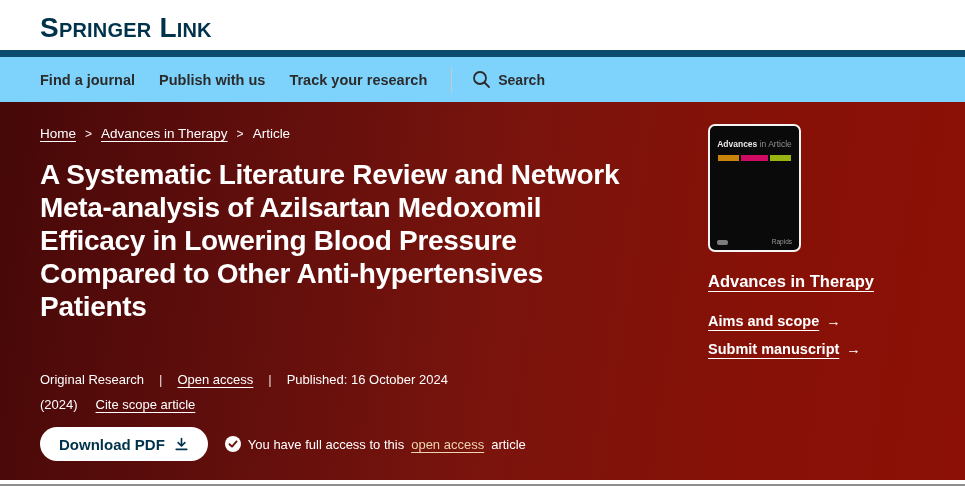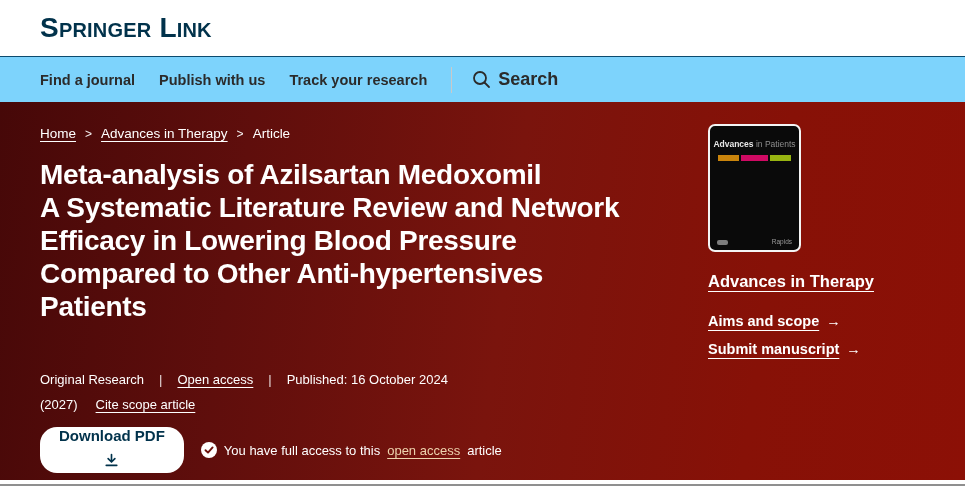--- a/index.html
+++ b/index.html
@@ -1,31 +1,31 @@
 <!DOCTYPE html>
 <html><head>
 <meta charset="utf-8">
 <style>
   * { margin:0; padding:0; box-sizing:border-box; }
   html,body { width:965px; height:489px; overflow:hidden; background:#fff;
               font-family:"Liberation Sans", sans-serif; }
   .page { position:relative; width:965px; height:489px; background:#fff; }
 
   
-  .header { height:57px; position:relative; background:#fff; border-bottom:1px solid #0c4a6e; }
+  .header { height:57px; position:relative; background:#fff; border-bottom:7px solid #0c4a6e; }
   .logo { position:absolute; left:40px; top:12px; font-variant:small-caps;
           font-weight:800; font-size:28px; letter-spacing:0.2px; color:#01324b; cursor:pointer; }
 
   
   .nav { height:45px; display:flex; align-items:center; padding-left:40px; background:#7dd3fc; }
   .nav-item { font-size:14.5px; font-weight:700; color:#2b2b2b; margin-right:24px; cursor:pointer; white-space:nowrap; }
   .nav-divider { width:1px; height:26px; background:#c9c9c9; margin:0 20px 0 0; }
   .nav-search { display:flex; align-items:center; gap:7px; cursor:pointer; }
   .nav-search svg { display:block; }
-  .nav-search span { font-size:18px; font-weight:700; color:#2b2b2b; }
+  .nav-search span { font-size:14px; font-weight:700; color:#2b2b2b; }
 
   
   .hero { position:relative; width:965px; height:378px; color:#fff;
           background:linear-gradient(98deg,#460808 0%, #5f0e0c 25%, #7a140d 52%, #871107 78%, #8c1006 100%); }
 
   .breadcrumb { position:absolute; left:40px; top:24px; display:flex; align-items:flex-end; gap:9px;
                 font-size:13.5px; color:#fff; }
   .bc-link { text-decoration:underline; text-underline-offset:3px; cursor:pointer; }
   .bc-sep { font-size:12px; opacity:0.95; }
 
@@ -36,23 +36,23 @@
   .meta { position:absolute; left:40px; top:270px; display:flex; align-items:center; gap:15px;
           font-size:13px; color:#fff; }
   .meta .underline { text-decoration:underline; text-underline-offset:2.5px; cursor:pointer; }
   .meta .pipe { opacity:0.85; }
 
   .cite-row { position:absolute; left:40px; top:295px; display:flex; align-items:center; gap:18px;
               font-size:13px; color:#fff; }
   .cite-link { text-decoration:underline; text-underline-offset:2.5px; cursor:pointer; }
 
   .actions { position:absolute; left:40px; top:325px; display:flex; align-items:center; gap:17px; }
-  .pdf-btn { height:46px; display:flex; align-items:center; gap:9px; padding:0 19px;
+  .pdf-btn { height:34px; display:flex; align-items:center; gap:9px; padding:0 19px;
              background:#fff; border:none; border-radius:17px; cursor:pointer;
-             font-family:"Liberation Sans", sans-serif; font-size:15px; font-weight:700; color:#01324b;flex-direction:column; }
+             font-family:"Liberation Sans", sans-serif; font-size:15px; font-weight:700; color:#01324b; }
   .access-note { display:flex; align-items:center; gap:7px; font-size:13px; color:#fff; }
   .access-link { text-decoration:underline; text-underline-offset:2.5px; color:#edd3ae; cursor:pointer; }
 
   
   .cover { position:absolute; left:708px; top:22px; width:93px; height:128px;
            background:#0a0a0a; border:2px solid #f4f4f4; border-radius:7px; cursor:pointer; overflow:hidden; }
   .cover-title { margin-top:13px; text-align:center; font-size:8.5px; white-space:nowrap; }
   .cover-title b { color:#e8e8e8; }
   .cover-title i { font-style:normal; color:#8f8f8f; }
   .cover-bars { display:flex; justify-content:center; gap:2px; margin-top:6px; }
@@ -104,37 +104,37 @@
 
     <div class="breadcrumb">
       <span class="bc-link">Home</span>
       <span class="bc-sep">&gt;</span>
       <span class="bc-link">Advances in Therapy</span>
       <span class="bc-sep">&gt;</span>
       <span>Article</span>
     </div>
 
     <h1 class="title">
+      <span>A Systematic Literature Review and Network</span>
       <span>Meta-analysis of Azilsartan Medoxomil</span>
-      <span>A Systematic Literature Review and Network</span>
       <span>Efficacy in Lowering Blood Pressure</span>
       <span>Compared to Other Anti-hypertensives</span>
       <span>Patients</span>
     </h1>
 
     <div class="meta">
       <span>Original Research</span>
       <span class="pipe">|</span>
       <span class="underline">Open access</span>
       <span class="pipe">|</span>
       <span>Published: 16 October 2024</span>
     </div>
 
     <div class="cite-row">
-      <span>(2027)</span>
+      <span>(2024)</span>
       <span class="cite-link">Cite scope article</span>
     </div>
 
     <div class="actions">
       <button class="pdf-btn">
         <span>Download PDF</span>
         <svg width="15" height="15" viewBox="0 0 20 20">
           <path d="M10 2 v9 M5.5 7.5 L10 12 l4.5 -4.5" fill="none" stroke="#01324b" stroke-width="2.2" stroke-linecap="round" stroke-linejoin="round"></path>
           <path d="M3 16.5 h14" fill="none" stroke="#01324b" stroke-width="2.2" stroke-linecap="round"></path>
         </svg>
@@ -145,21 +145,21 @@
           <path d="M4.5 8.2 L7 10.6 L11.6 5.4" fill="none" stroke="#6d120d" stroke-width="1.9" stroke-linecap="round" stroke-linejoin="round"></path>
         </svg>
         <span>You have full access to this</span>
         <span class="access-link">open access</span>
         <span>article</span>
       </div>
     </div>
 
     <div class="cover">
       <div class="cover-title">
-        <b>Advances</b><i> in Patients</i>
+        <b>Advances</b><i> in Article</i>
       </div>
       <div class="cover-bars">
         <div class="bar-orange"></div>
         <div class="bar-magenta"></div>
         <div class="bar-green"></div>
       </div>
       <div class="cover-footer">
         <div class="pub-logo"></div>
         <span class="cover-rapids">Rapids</span>
       </div>

